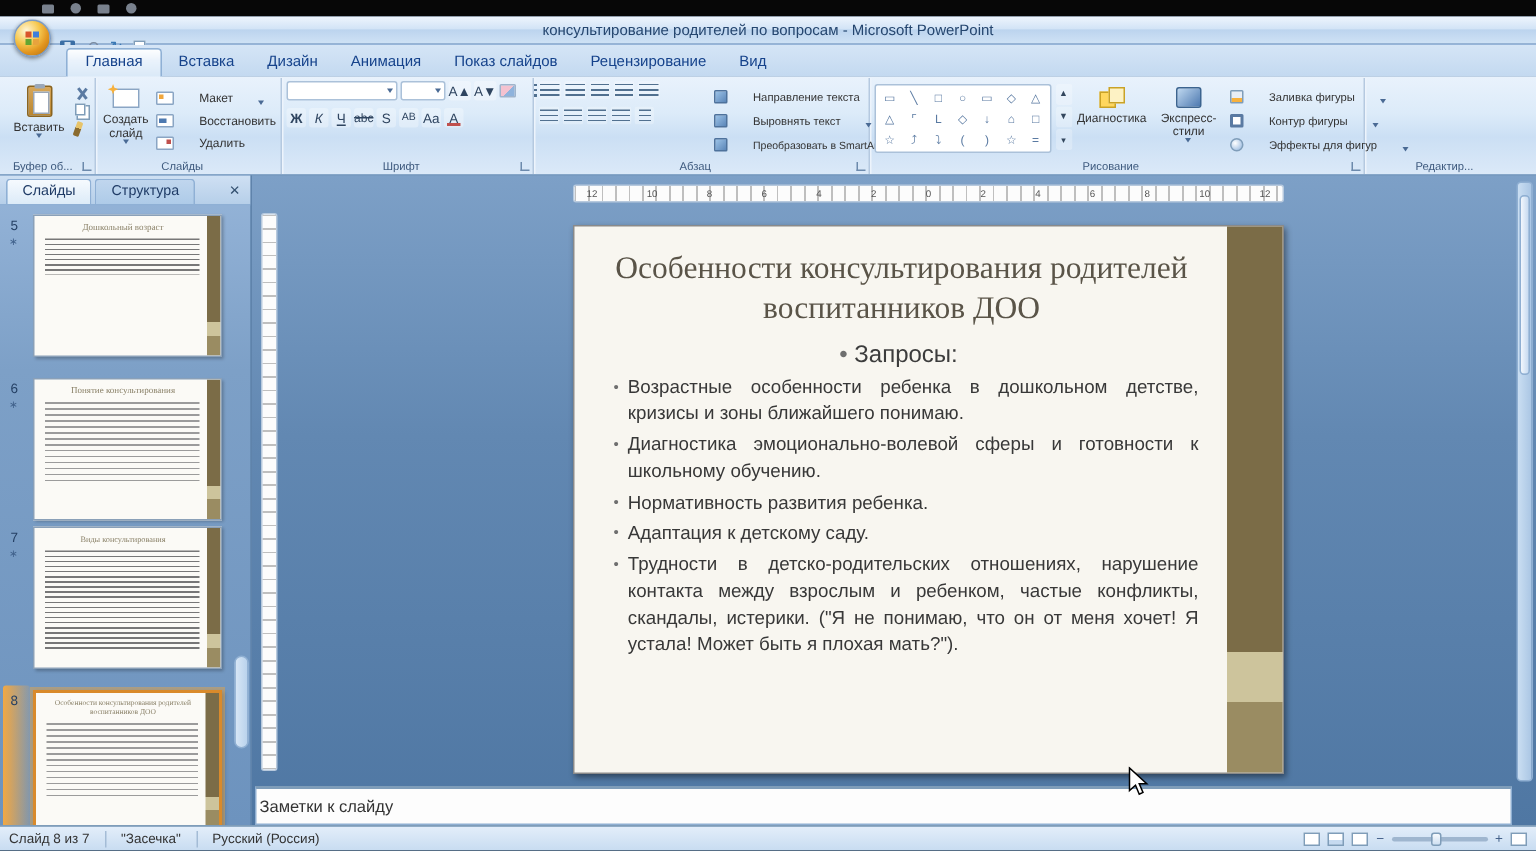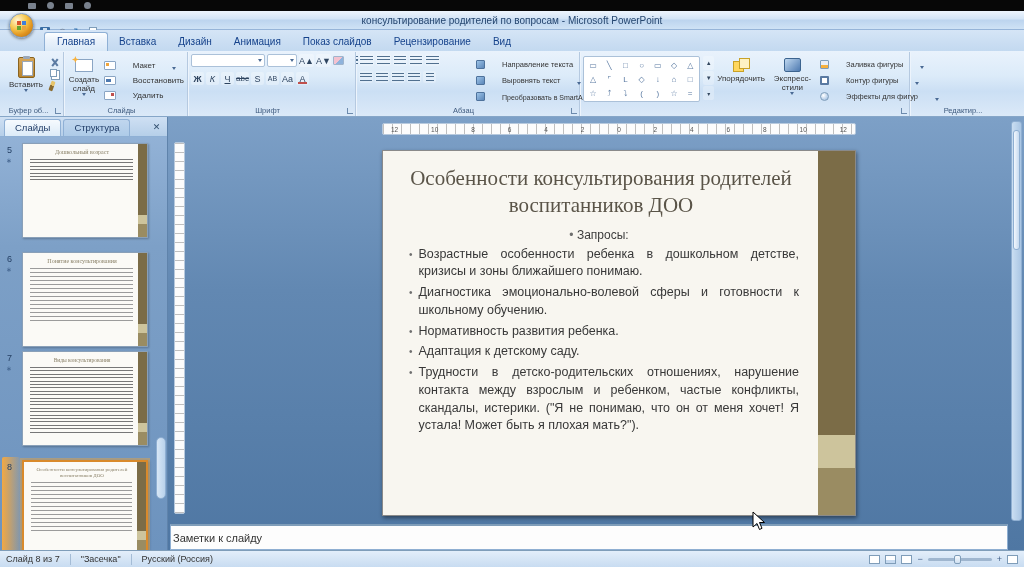--- a/index.html
+++ b/index.html
@@ -105,21 +105,21 @@
 .mlines{margin:2px 14px 0 7px;background:repeating-linear-gradient(180deg,#9b9b9b 0 1px,transparent 1px 4px)}
 .mlines.dark{background:repeating-linear-gradient(180deg,#777 0 1px,transparent 1px 3.4px)}
 .sscroll{position:absolute;right:1px;top:320px;width:10px;height:62px;background:linear-gradient(90deg,#d8e7f6,#b9d2ec);border:1px solid #8fafd2;border-radius:5px}
 
 .main{position:absolute;left:168px;top:117px;right:0;height:433px;background:linear-gradient(180deg,#7da0c7,#6288b2 40%,#4f77a3)}
 .hruler{position:absolute;left:214px;top:6px;width:474px;height:12px;background:#fcfcfc;border:1px solid #b7c9dd;border-radius:2px;display:flex;justify-content:space-between;align-items:center;padding:0 8px;font-size:6.5px;color:#555;background-image:repeating-linear-gradient(90deg,rgba(130,130,130,.5) 0 1px,transparent 1px 9px)}
 .vruler{position:absolute;left:6px;top:25px;width:11px;height:372px;background:#fcfcfc;border:1px solid #b7c9dd;border-radius:2px;background-image:repeating-linear-gradient(180deg,rgba(130,130,130,.5) 0 1px,transparent 1px 9px)}
 .slide{position:absolute;left:214px;top:33px;width:474px;height:366px;background:#f8f6f0;border:1px solid #8a8a8a;box-shadow:1px 2px 4px rgba(0,0,0,.45)}
 .band{position:absolute;right:0;top:0;width:37px;height:100%;background:linear-gradient(180deg,#7b6c47 0 78%,#cdc49c 78% 87%,#9a8c62 87%)}
 .s-title{font-family:"Liberation Serif",serif;font-size:21px;line-height:1.3;color:#5a5448;text-align:center;margin:14px 60px 8px 24px}
-.s-lead{font-size:12px;color:#3c3c3c;text-align:center;margin:2px 70px 4px 30px}
+.s-lead{font-size:16px;color:#3c3c3c;text-align:center;margin:2px 70px 4px 30px}
 .s-lead .dot,.b-dot{color:#6f6f6f}
 .s-body{margin:0 56px 0 26px}
 .bullet{display:flex;gap:6px;margin:3px 0;font-size:12.5px;line-height:1.42;color:#383838}
 .bullet .b-dot{flex:0 0 auto;font-size:10px;line-height:1.7}
 .bullet .b-text{flex:1;text-align:justify}
 .vscroll{position:absolute;right:2px;top:4px;width:11px;height:400px;background:linear-gradient(90deg,#cadef2,#aac6e4);border:1px solid #8fafd2;border-radius:3px}
 .vscroll .vthumb{position:absolute;left:1px;right:1px;top:8px;height:120px;background:linear-gradient(90deg,#f2f7fd,#c6daf0);border:1px solid #8fafd2;border-radius:3px}
 .notes{position:absolute;left:2px;right:16px;top:407px;height:26px;background:#fdfdfd;border:1px solid #8fafd2;border-top:2px solid #7f9db9;display:flex;align-items:center;padding-left:2px;font-size:11px;color:#333}
 
 .statusbar{position:absolute;left:0;top:550px;right:0;height:17px;background:linear-gradient(#e3eefa,#c8dcf1);border-top:1px solid #7f9db9;display:flex;align-items:center;font-size:9px;color:#333;padding:0 6px;gap:10px}
@@ -321,21 +321,21 @@
           <span>☆</span>
           <span>=</span>
       </div>
       <div class="shp-col">
         <span class="ibtn">▲</span>
         <span class="ibtn">▼</span>
         <span class="ibtn">▾</span>
       </div>
       <div class="bigbtn" style="width:50px">
         <span class="i-arrange"></span>
-        <span>Упорядочить</span>
+        <span>Диагностика</span>
       </div>
       <div class="bigbtn" style="width:52px">
         <span class="i-qs"></span>
         <span>Экспресс-стили</span>
         <span class="da"></span>
       </div>
       <div class="col dcol" style="width:86px;padding-top:1px">
         <div class="smallbtn">
             <span class="r-ic r-fill"></span>
             <span>Заливка фигуры</span>
@@ -345,20 +345,21 @@
             <span class="r-ic r-outline"></span>
             <span>Контур фигуры</span>
             <span class="da"></span>
           </div>
         <div class="smallbtn">
             <span class="r-ic r-effects"></span>
             <span>Эффекты для фигур</span>
             <span class="da"></span>
           </div>
       </div>
+      <div class="glabel">Рисование</div>
       <div class="launcher"></div>
     </div>
 
     <div class="rgroup" style="flex:1;border-right:none">
       <div class="glabel">Редактир...</div>
     </div>
   </div>
 
   <div class="sidebar">
     <div class="stabs">

